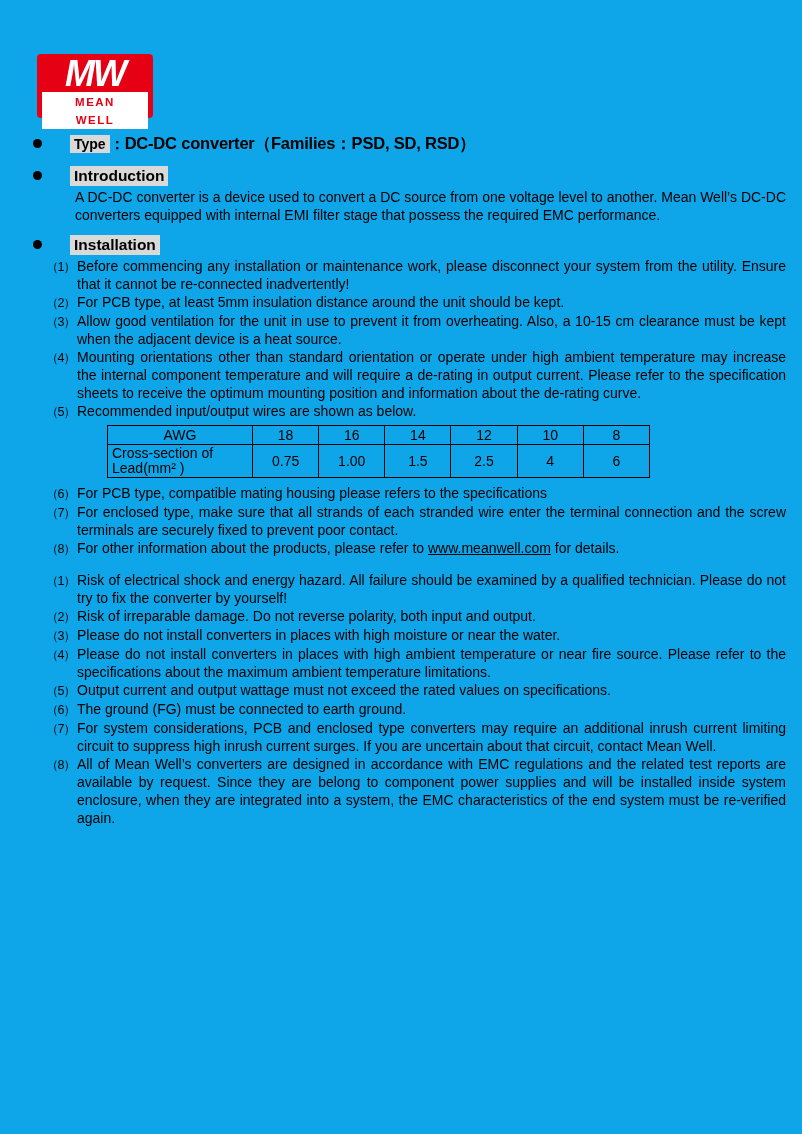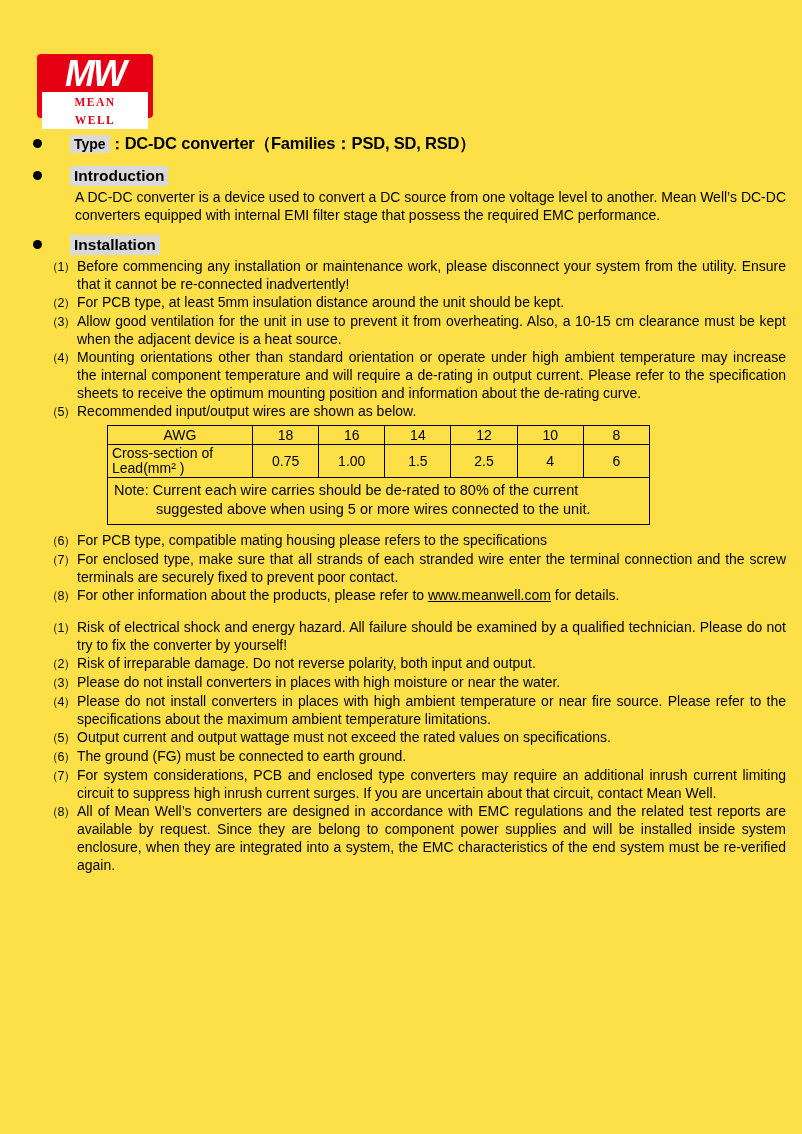--- a/index.html
+++ b/index.html
@@ -1,36 +1,36 @@
 <!DOCTYPE html>
 <html><head>
 <meta charset="utf-8">
 <style>
   * { margin:0; padding:0; box-sizing:border-box; }
   html,body { background:#888; }
   .page {
     position:relative; width:802px; height:1134px; margin:0 auto;
-    background:#fde047; font-family:"Liberation Sans", sans-serif; color:#000;
+    background:#0ea5e9; font-family:"Liberation Sans", sans-serif; color:#000;
     overflow:hidden;
   }
 
   
   .logo {
     position:absolute; left:37px; top:54px; width:116px; height:64px;
     background:#e60014; border-radius:4px;
     display:flex; flex-direction:column; align-items:center;
     padding:2px 5px 5px;
   }
   .logo-mw {
     flex:1; display:flex; align-items:center; justify-content:center;
     color:#fff; font-weight:bold; font-style:italic;
     font-size:36px; line-height:36px; letter-spacing:-2px;
   }
   .logo-band {
-    width:100%; background:#fff; text-align:center; padding:0 16px 1px;font-family:Liberation Serif, serif;
+    width:100%; background:#fff; text-align:center; padding:0 16px 1px;
   }
   .logo-band span {
     color:#e60014; font-weight:bold; font-size:11.5px; letter-spacing:1.5px;
     word-spacing:4px;
   }
 
   
   .title-wrap { position:absolute; top:82px; left:100px; width:650px; text-align:center; }
   .title {
     display:inline-block; font-size:27px; font-weight:bold;
@@ -155,26 +155,20 @@
         </tr>
         <tr>
           <td class="lab">Cross-section of Lead(mm² )</td>
           <td class="val">0.75</td>
           <td class="val">1.00</td>
           <td class="val">1.5</td>
           <td class="val">2.5</td>
           <td class="val">4</td>
           <td class="val">6</td>
         </tr>
-        <tr>
-          <td class="note-cell" colspan="7">
-            <div>Note: Current each wire carries should be de-rated to 80% of the current</div>
-            <div class="note-l2">suggested above when using 5 or more wires connected to the unit.</div>
-          </td>
-        </tr>
       </tbody>
         </table>
 
       <div class="items">
         <div class="item">
           <span class="num">（6）</span>
           <span class="txt">For PCB type, compatible mating housing please refers to the specifications</span>
         </div>
         <div class="item">
           <span class="num">（7）</span>

